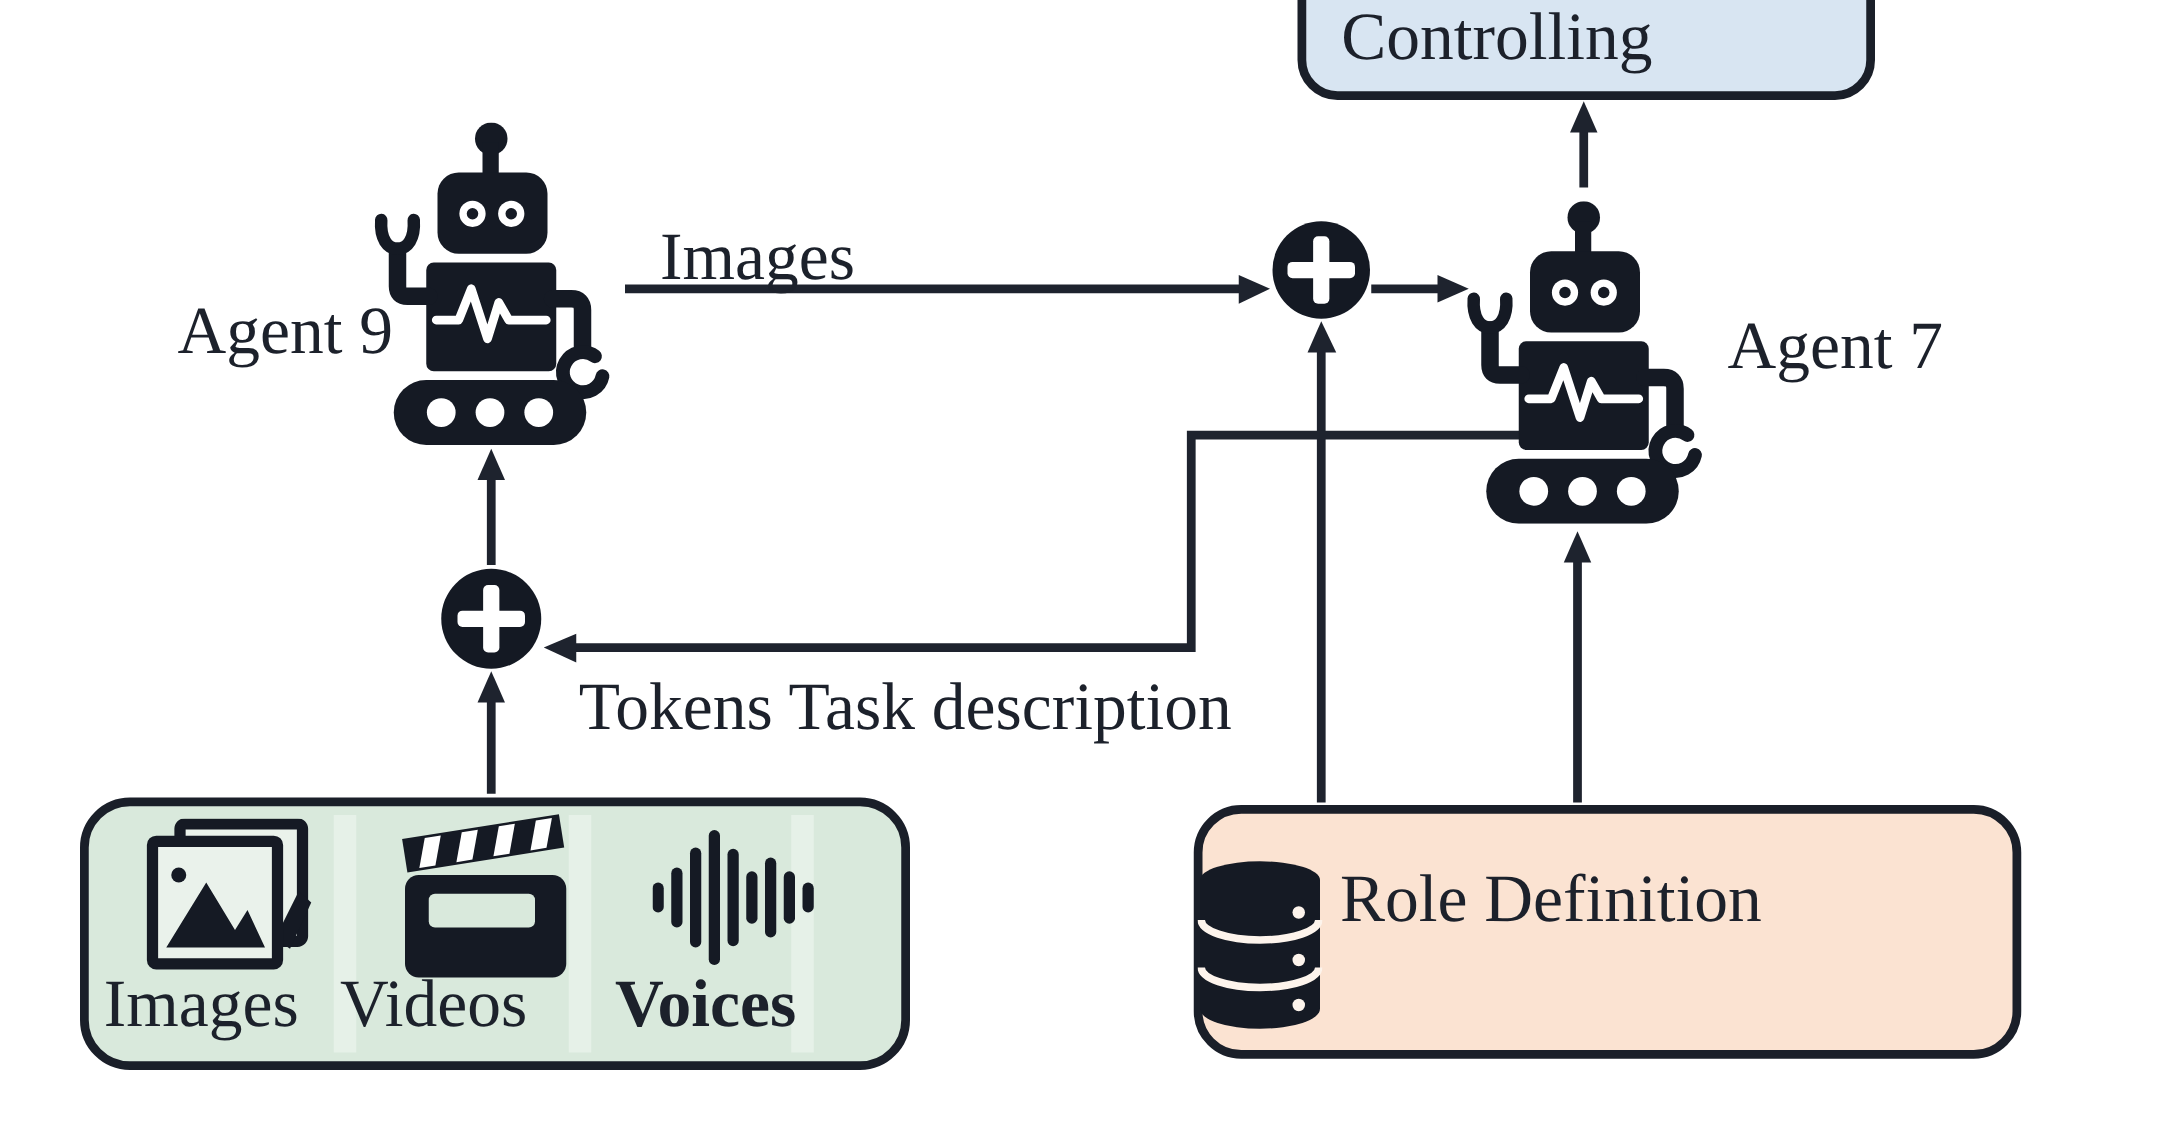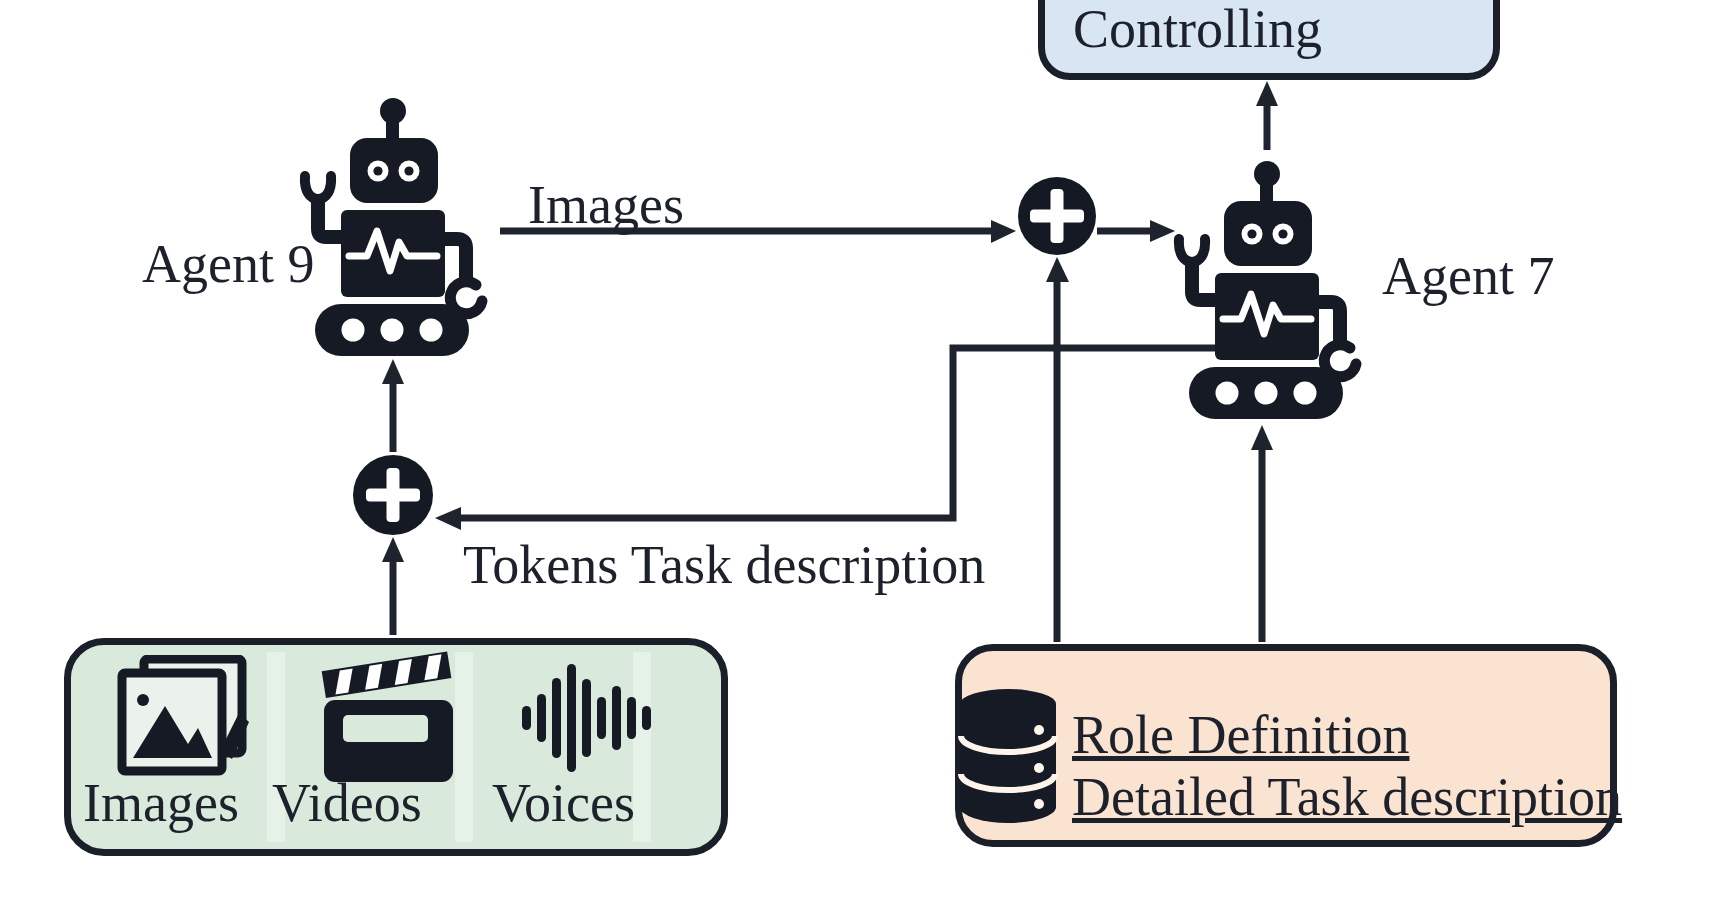--- a/index.html
+++ b/index.html
@@ -10,24 +10,24 @@
   #modalities-box{left:64px;top:638px;width:664px;height:218px;border-radius:40px;background:#d9e9dc;}
   #knowledge-box{left:955px;top:644px;width:662px;height:203px;border-radius:38px;background:#fbe3d2;}
   .stripe{position:absolute;top:7px;bottom:7px;width:18px;background:#e6f1e8;}
   .label{position:absolute;font-size:54px;white-space:nowrap;line-height:1.16;}
   .label.center{text-align:left;}
   #machine-label{left:528px;top:172px;line-height:66px;}
   #vague-label{left:463px;top:534px;}
   #agent1-label{left:142px;top:233px;}
   #agent2-label{left:1382px;top:245px;}
   #controlling-label{left:1073px;top:-2px;}
-  #knowledge-text{left:1072px;top:704px;line-height:62px;text-decoration:underline;}
+  #knowledge-text{left:1072px;top:688px;line-height:62px;}
   #images-label{left:83px;top:772px;width:200px;}
   #videos-label{left:272px;top:772px;width:200px;}
-  #voices-label{left:492px;top:772px;width:200px;}
+  #voices-label{left:492px;top:772px;width:200px;font-weight:bold;}
   #overlay{position:absolute;left:0;top:0;z-index:5;}
   .txt{z-index:6;}
   svg .ink{fill:#151a24;}
   svg .stroke-ink{stroke:#151a24;fill:none;}
 </style>
 </head>
 <body>
 
 <div class="box" id="controlling-box"></div>
 
@@ -155,14 +155,13 @@
 </div>
 
 <div class="label txt" id="vague-label">Tokens Task description</div>
 
 <div class="label txt center" id="images-label">Images</div>
 <div class="label txt center" id="videos-label">Videos</div>
 <div class="label txt center" id="voices-label">Voices</div>
 
 <div class="label txt" id="knowledge-text">
   <div>Role Definition</div>
-  <div>Detailed Task description</div>
 </div>
 
 </body></html>

